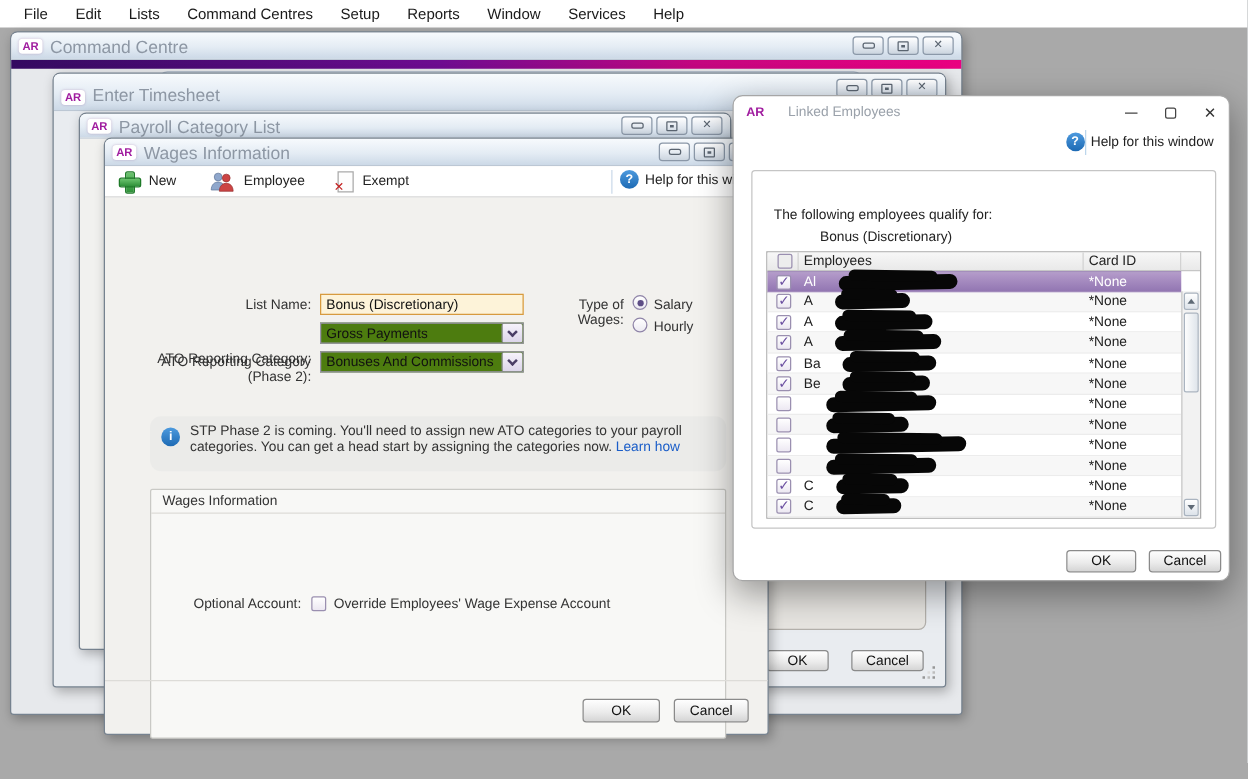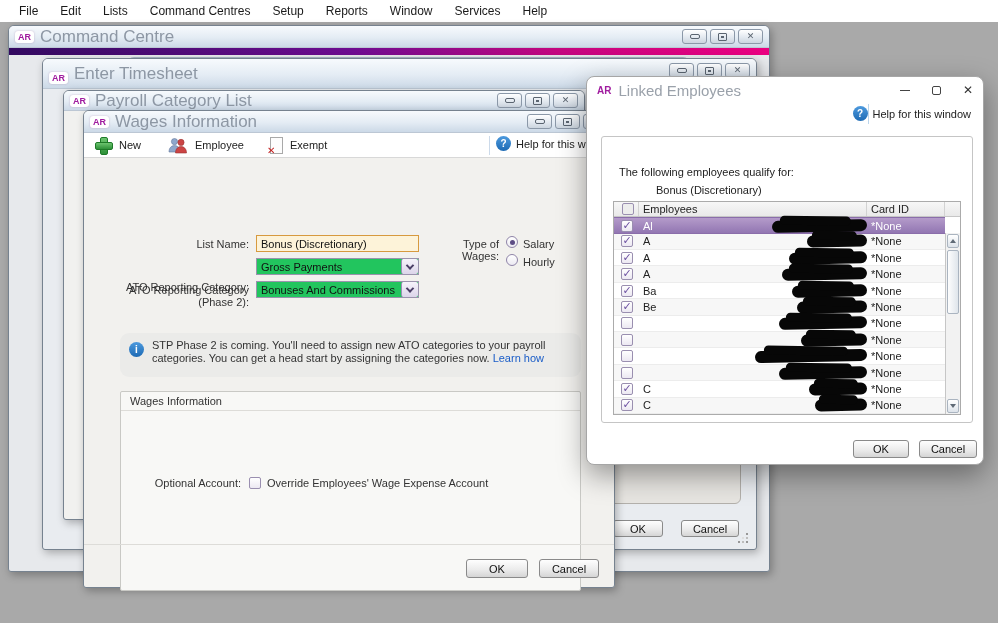--- a/index.html
+++ b/index.html
@@ -7,21 +7,21 @@
   body { font-family:"Liberation Sans","DejaVu Sans",sans-serif; font-size:11px; color:#222; background:#a9a9a9; position:relative; }
 
   
   .menubar { position:absolute; left:0; top:0; width:998px; height:22px; background:#ffffff; display:flex; align-items:center; padding-left:8px; z-index:0; }
   .menubar .mitem { font-size:12px; color:#1a1a1a; padding:3px 11px; cursor:default; }
 
   
   .win { position:absolute; border:1px solid #76828f; border-radius:6px 6px 3px 3px; box-shadow:2px 3px 9px rgba(0,0,0,.28); }
   .tbar { height:22px; background:linear-gradient(#f7fafd,#e4ecf4 55%,#ccd9e7); border-bottom:1px solid #bcc7d4; border-radius:5px 5px 0 0; display:flex; align-items:center; padding:0 6px; gap:6px; position:relative; }
   .ar-badge { background:#fff; color:#a01c9f; font-weight:bold; font-size:9px; line-height:12px; padding:0 3px; border-radius:3px; box-shadow:0 0 2px rgba(120,60,130,.35); }
-  .wtitle { color:#8d97a4; font-size:17px; white-space:nowrap; }
+  .wtitle { color:#8d97a4; font-size:14px; white-space:nowrap; }
   .wbtns { margin-left:auto; display:flex; gap:3px; }
   .wbtn { width:25px; height:15px; border:1px solid #8b98a8; border-radius:3px; background:linear-gradient(#ffffff,#e3e9f0 55%,#ccd5df); display:flex; align-items:center; justify-content:center; color:#5a6470; }
   .g-min { width:10px; height:5px; border:1px solid #5a6470; border-radius:2px; }
   .g-max { width:9px; height:8px; border:1px solid #5a6470; border-radius:1px; display:flex; align-items:center; justify-content:center; }
   .g-max i { display:block; width:3px; height:2px; background:#5a6470; }
   .g-close { font-family:"DejaVu Sans",sans-serif; font-size:9px; font-weight:bold; line-height:9px; }
 
   .btn7 { border:1px solid #8a8a8a; border-radius:3px; background:linear-gradient(#fefefe,#ececec 55%,#d5d5d5); font-size:11px; color:#111; display:flex; align-items:center; justify-content:center; position:absolute; }
 
   
@@ -50,21 +50,21 @@
   .plus-ic::before { content:''; position:absolute; left:6px; top:1px; width:6px; height:16px; background:linear-gradient(#6cc46f,#2e9038); border:1px solid #1e7a28; border-radius:2px; }
   .plus-ic::after { content:''; position:absolute; left:1px; top:6px; width:16px; height:6px; background:linear-gradient(#6cc46f,#2e9038); border:1px solid #1e7a28; border-radius:2px; }
   .page-ic { position:relative; width:13px; height:17px; background:#fdfdfd; border:1px solid #a9a9a9; }
   .page-ic::after { content:'\2715'; position:absolute; left:-4px; bottom:-3px; color:#c42222; font-weight:bold; font-size:10px; font-family:"DejaVu Sans",sans-serif; }
   .tool-sep { position:absolute; left:405px; top:3px; width:1px; height:19px; background:#ccdaea; }
   .help-area { position:absolute; left:412px; top:3px; display:flex; align-items:center; gap:5px; white-space:nowrap; }
   .qicon { width:15px; height:15px; border-radius:50%; background:linear-gradient(#4d9ade,#1d6ab4); color:#fff; font-size:10px; font-weight:bold; display:flex; align-items:center; justify-content:center; flex:0 0 auto; }
 
   .wi-body { position:relative; flex:1; }
   .frm-label { position:absolute; left:10px; width:155px; text-align:right; color:#333; }
-  .fld { position:absolute; left:172px; width:163px; height:17px; background:#22c55e; border:1px solid #9a93ad; display:flex; align-items:center; }
+  .fld { position:absolute; left:172px; width:163px; height:17px; background:#4d7c0f; border:1px solid #9a93ad; display:flex; align-items:center; }
   .fld.hl { border:1px solid #d79a3f; background:#fdf3d9; }
   .fld .fval { padding-left:4px; color:#111; white-space:nowrap; overflow:hidden; }
   .dd-btn { margin-left:auto; width:17px; height:15px; background:linear-gradient(#f6f3fb,#dcd5ea); border-left:1px solid #9a8fb5; border-radius:2px; display:flex; align-items:center; justify-content:center; }
   .chev { width:6px; height:6px; border-right:2px solid #4a3e66; border-bottom:2px solid #4a3e66; transform:rotate(45deg) translate(-1px,-1px); }
   .radio { position:absolute; width:12px; height:12px; border-radius:50%; border:1px solid #8f84a8; background:linear-gradient(#fff,#eceaf2); display:flex; align-items:center; justify-content:center; }
   .radio.sel::after { content:''; width:5px; height:5px; border-radius:50%; background:#5d4d85; }
   .rlabel { position:absolute; color:#333; }
 
   .notice { position:absolute; left:36px; top:175px; width:461px; height:44px; background:#ebebe9; border-radius:9px; padding:6px 10px 6px 32px; line-height:13px; color:#333; }
   .notice .iicon { position:absolute; left:9px; top:9px; width:15px; height:15px; border-radius:50%; background:linear-gradient(#4d9ade,#1d6ab4); color:#fff; font-size:10px; font-weight:bold; font-style:normal; display:flex; align-items:center; justify-content:center; }
@@ -74,41 +74,41 @@
   .gb-head { height:19px; border-bottom:1px solid #dddcd8; display:flex; align-items:center; padding-left:9px; color:#333; }
   .gb-row { position:absolute; top:85px; left:0; width:100%; display:flex; align-items:center; }
   .gb-row .oa-label { width:120px; text-align:right; color:#333; }
   .cbx { width:12px; height:12px; border:1px solid #9a8fb0; border-radius:2px; background:linear-gradient(#fff,#ece8f2); position:relative; flex:0 0 auto; }
   .cbx.checked::after { content:'\2713'; position:absolute; left:1px; top:-2px; color:#6b4fa0; font-weight:bold; font-size:11px; font-family:"DejaVu Sans",sans-serif; }
   .wi-footer { height:43px; border-top:1px solid #dddcd8; position:relative; }
 
   
   #win-le { position:absolute; left:586px; top:76px; width:398px; height:389px; background:#fff; border:1px solid #a6a6a6; border-radius:8px; box-shadow:0 10px 28px rgba(0,0,0,.38); z-index:5; }
   .le-tbar { height:26px; display:flex; align-items:center; padding:0 10px; gap:7px; }
-  .le-title { color:#9aa1aa; font-size:15px; }
+  .le-title { color:#9aa1aa; font-size:11px;margin-left:12px; }
   .le-btns { margin-left:auto; display:flex; gap:22px; align-items:center; color:#444; }
   .m-min { width:10px; height:1px; background:#444; }
   .m-max { width:9px; height:9px; border:1px solid #444; border-radius:2px; }
   .m-close { font-family:"DejaVu Sans",sans-serif; font-size:12px; line-height:12px; color:#333; }
   .le-help { position:absolute; right:12px; top:29px; display:flex; align-items:center; gap:5px; }
   .le-help-sep { position:absolute; right:114px; top:27px; width:1px; height:20px; background:#bcd6ec; }
   .le-panel { position:absolute; left:14px; top:59px; width:372px; height:287px; border:1px solid #c5c5c5; border-radius:3px; background:#fff; }
   .le-line1 { position:absolute; left:32px; top:89px; color:#222; }
   .le-line2 { position:absolute; left:69px; top:107px; color:#222; }
 
   .etable { position:absolute; left:26px; top:124px; width:348px; height:214px; border:1px solid #ababab; background:#fff; display:flex; flex-direction:column; }
   .ehead { height:16px; background:linear-gradient(#f7f7f7,#e9e9e9); border-bottom:1px solid #c6c6c6; display:flex; align-items:center; }
   .ehead .hc { border-right:1px solid #d2d2d2; height:100%; display:flex; align-items:center; padding-left:4px; color:#222; }
   .col-cb { width:25px; justify-content:center; }
   .col-emp { width:228px; }
   .col-card { width:78px;text-align:right; }
   .erow { height:16.4px; display:flex; align-items:center; border-bottom:1px solid #ececec; background:#fff; }
   .erow:nth-child(even) { background:#f7f7f7; }
   .erow .c1 { width:25px; display:flex; justify-content:center; }
-  .erow .c2 { width:228px; display:flex; align-items:center; gap:18px; padding-left:4px; color:#222;justify-content:space-between; }
+  .erow .c2 { width:228px; display:flex; align-items:center; gap:18px; padding-left:4px; color:#222; }
   .erow .c3 { width:78px; padding-left:4px; color:#222; }
   .erow.sel { background:linear-gradient(#b49bca,#9276b2); border-top:1px solid #8a6daa; border-bottom:1px solid #8a6daa; }
   .erow.sel .c2, .erow.sel .c3 { color:#fff; }
   .blob { height:12px; background:#070707; border-radius:7px; position:relative; transform:rotate(-1.2deg); flex:0 0 auto; }
   .blob::after { content:''; position:absolute; left:8%; top:-4px; width:75%; height:9px; background:#070707; border-radius:6px; transform:rotate(2deg); }
 
   .vscroll { position:absolute; right:0; top:16px; bottom:0; width:15px; border-left:1px solid #c6c6c6; background:#f2f2f2; }
   .sbtn { position:absolute; left:1px; width:12px; height:14px; border:1px solid #aab4c0; border-radius:2px; background:linear-gradient(#fff,#dde3ea); display:flex; align-items:center; justify-content:center; }
   .sb-up { top:1px; } .sb-down { bottom:1px; }
   .tri-up { width:0; height:0; border-left:3px solid transparent; border-right:3px solid transparent; border-bottom:4px solid #5f6a76; }

